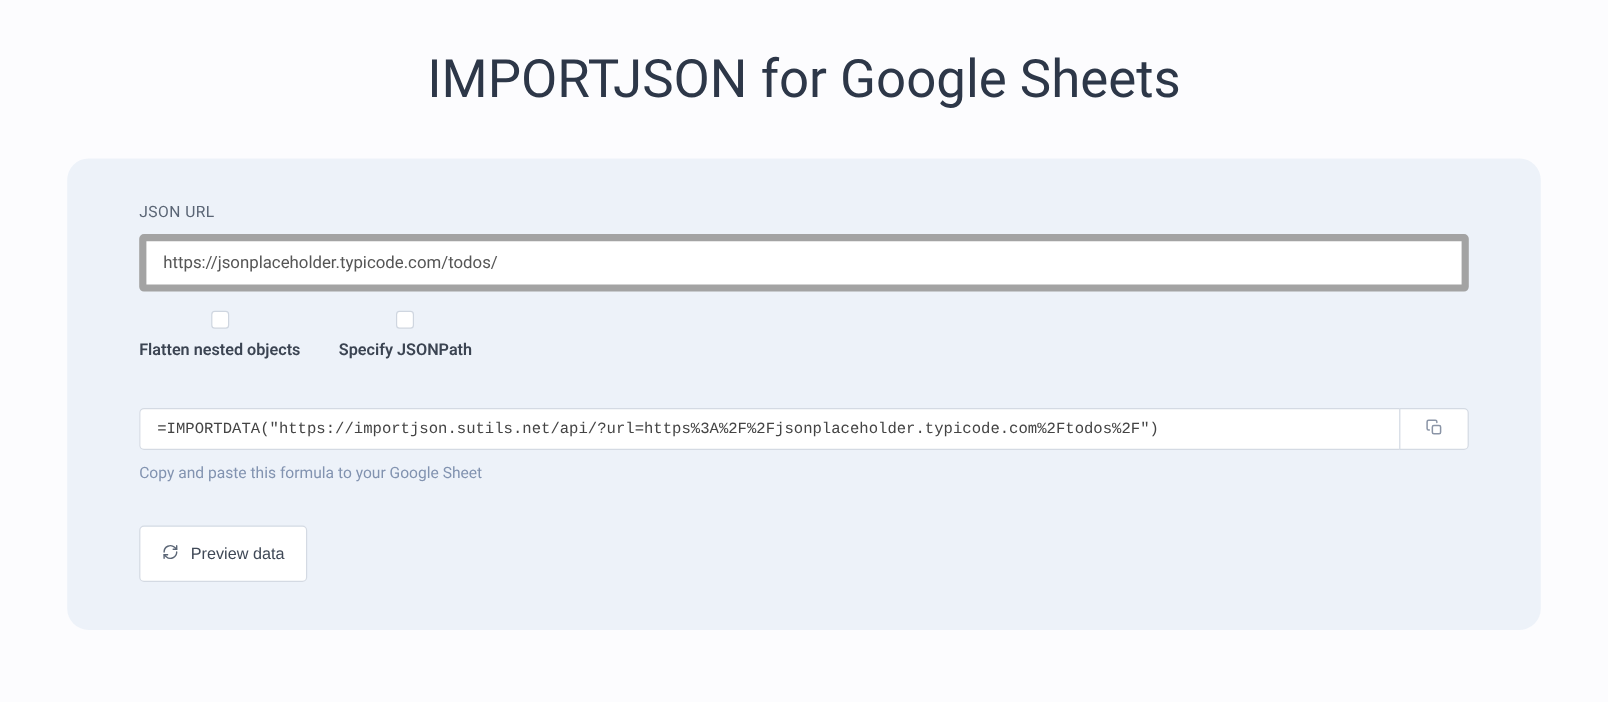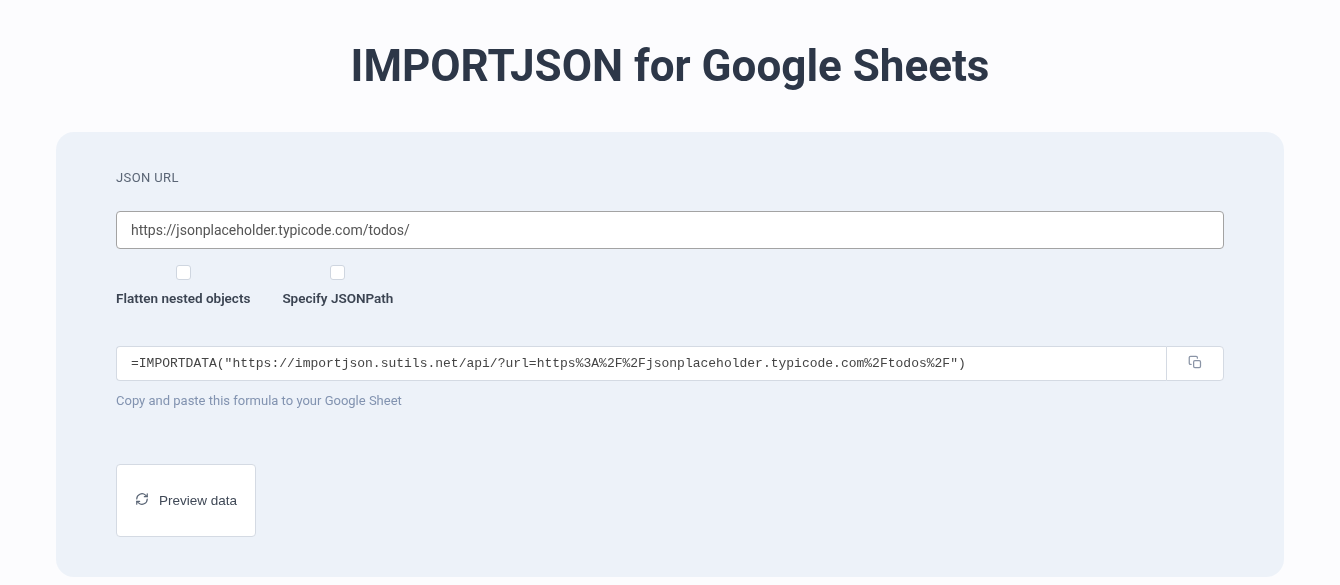--- a/index.html
+++ b/index.html
@@ -10,48 +10,47 @@
     body {
       font-family: -apple-system, BlinkMacSystemFont, "Segoe UI", Roboto, "Helvetica Neue", Arial, sans-serif;
       background: #fcfcfe;
       color: #333;
       width: 1340px;
       height: 585px;
     }
     .page-title {
       text-align: center;
       font-size: 44px;
-      font-weight: 700;
+      font-weight: 400;
       color: #2d3748;
       padding: 40px 0 40px 0;
     }
     .card {
       background: #edf2f9;
       border-radius: 18px;
       margin: 0 56px;
       padding: 38px 60px 40px 60px;
     }
     .field-label {
       font-size: 13px;
       color: #5a6575;
       letter-spacing: 0.03em;
       margin-bottom: 10px;
       display: block;
     }
     .text-input {
       width: 100%;
       padding: 10px 14px;
       font-size: 14px;
-      border: 1px solid #a3a3a3;
+      border: 6px solid #a3a3a3;
       border-radius: 4px;
       background: #fff;
       color: #555;
       outline: none;
       font-family: inherit;
-      margin-top: 16px;
     }
     .options-row {
       display: flex;
       gap: 32px;
       margin-top: 16px;
       margin-bottom: 40px;
     }
     .checkbox-wrap {
       display: flex;
       align-items: center;
@@ -104,25 +103,25 @@
       height: 15px;
       stroke: #8a94a6;
       fill: none;
     }
     .helper-text {
       font-size: 13px;
       color: #8293b0;
       margin-top: 12px;
     }
     .preview-btn {
-      margin-top: 56px;
+      margin-top: 36px;
       display: inline-flex;
       align-items: center;
       gap: 10px;
-      padding: 27px 18px;
+      padding: 14px 18px;
       font-size: 13.5px;
       font-weight: 500;
       color: #3f4856;
       background: #fff;
       border: 1px solid #d4dae3;
       border-radius: 4px;
       cursor: pointer;
     }
     .preview-btn svg {
       width: 14px;

